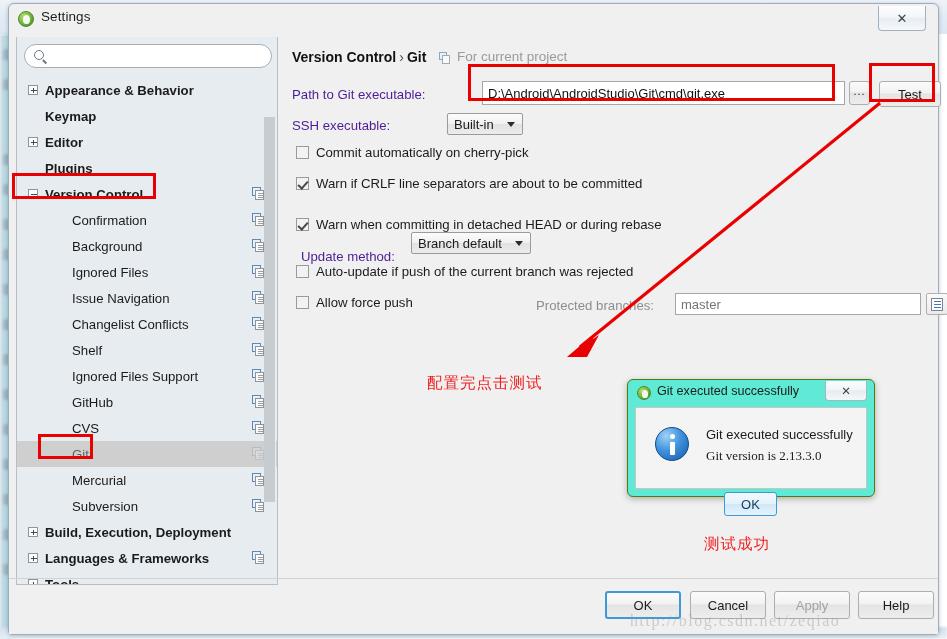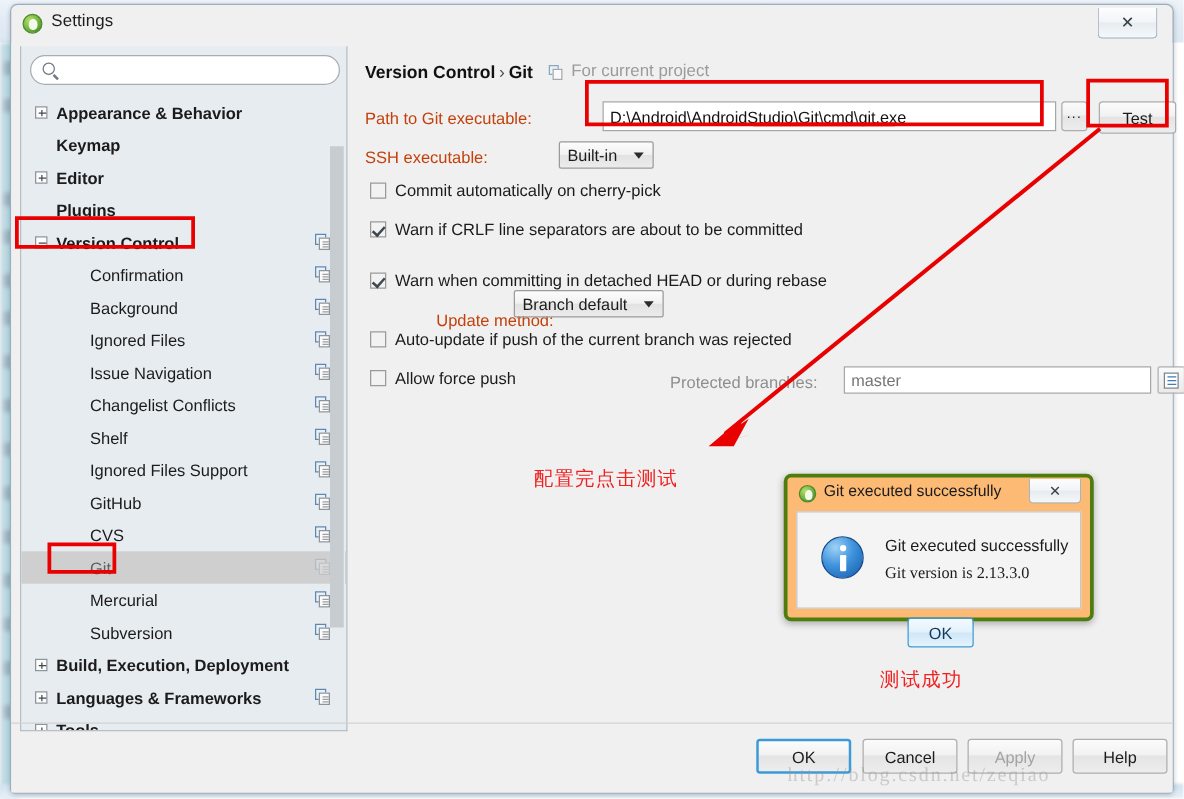--- a/index.html
+++ b/index.html
@@ -210,21 +210,21 @@
     border: 1px solid #8aa7c2; background: #eaf1f7;
   }
   .crumb-ico .b2 {
     position: absolute; left: 3px; top: 3px; width: 8px; height: 9px;
     border: 1px solid #a3a9ae; background: #fafafa;
   }
   .crumb-note {
     position: absolute; left: 170px; top: 12px;
     font-size: 13.5px; color: #9b9b9b;
   }
-  .lbl { position: absolute; font-size: 13.2px; color: #c2410c; }
+  .lbl { position: absolute; font-size: 13.2px; color: #4c1d95; }
 
   .txtfield {
     position: absolute;
     background: #ffffff;
     border: 1px solid #a6a6a6;
     font-family: "Liberation Sans", sans-serif;
     font-size: 13px; color: #111;
     padding: 0 5px;
     outline: none;
   }
@@ -304,22 +304,22 @@
   }
   .footer-sep {
     position: absolute; left: 0; top: 0; width: 100%; height: 1px;
     background: #d2d2d2;
   }
 
   
   .msgwin {
     position: absolute; left: 627px; top: 379px;
     width: 248px; height: 118px;
-    background: #fdba74;
-    border: 3px solid #4d7c0f;
+    background: #5eead4;
+    border: 1px solid #4d7c0f;
     border-radius: 6px;
     box-shadow: 0 2px 6px rgba(0,0,0,.28);
   }
   .msgwin-title { position: absolute; left: 0; top: 0; width: 100%; height: 26px; }
   .msgwin-icon {
     position: absolute; left: 9px; top: 6px; width: 14px; height: 14px;
     border-radius: 50%;
     background: radial-gradient(circle at 35% 32%, #b7e06a 0%, #6db33f 55%, #3d7a22 100%);
     border: 1px solid #4c8a2b;
   }
@@ -625,21 +625,21 @@
         <div class="cbrow" style="left:9px; top:139px;">
           <span class="cbox checked"></span>
           <span class="cbtext">Warn if CRLF line separators are about to be committed</span>
         </div>
 
         <div class="cbrow" style="left:9px; top:180px;">
           <span class="cbox checked"></span>
           <span class="cbtext">Warn when committing in detached HEAD or during rebase</span>
         </div>
 
-        <div class="lbl" style="left:14px; top:212px;margin-left:48px;">Update method:</div>
+        <div class="lbl" style="left:14px; top:212px;">Update method:</div>
         <div class="combo" style="left:124px; top:195px; width:120px; height:22px;">
           <span>Branch default</span>
           <span class="arrow"></span>
         </div>
 
         <div class="cbrow" style="left:9px; top:227px;">
           <span class="cbox"></span>
           <span class="cbtext">Auto-update if push of the current branch was rejected</span>
         </div>
 

